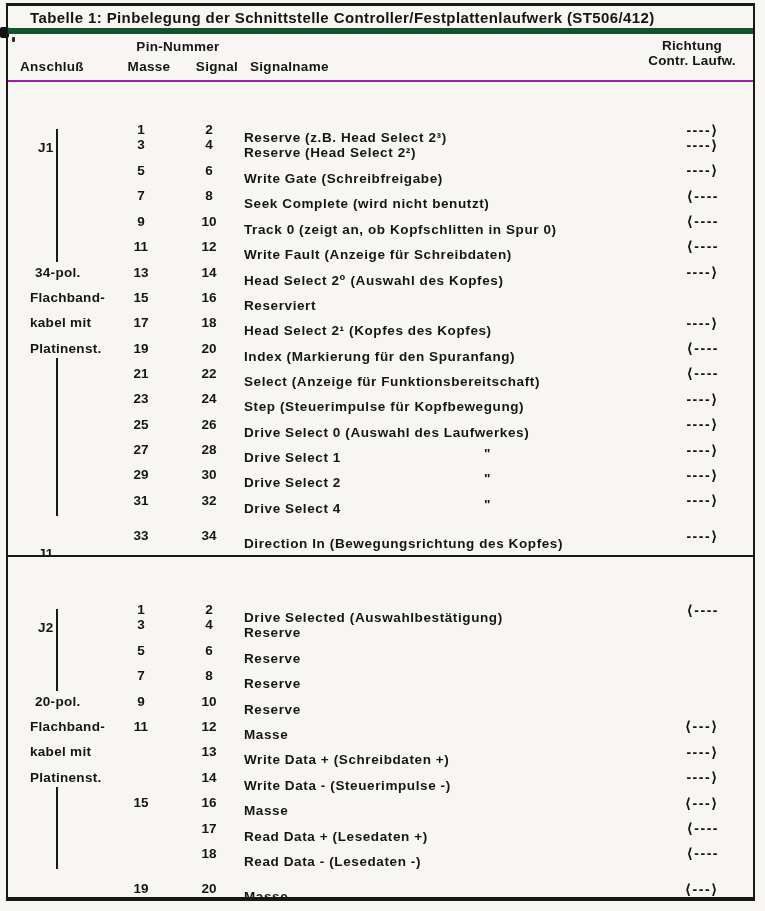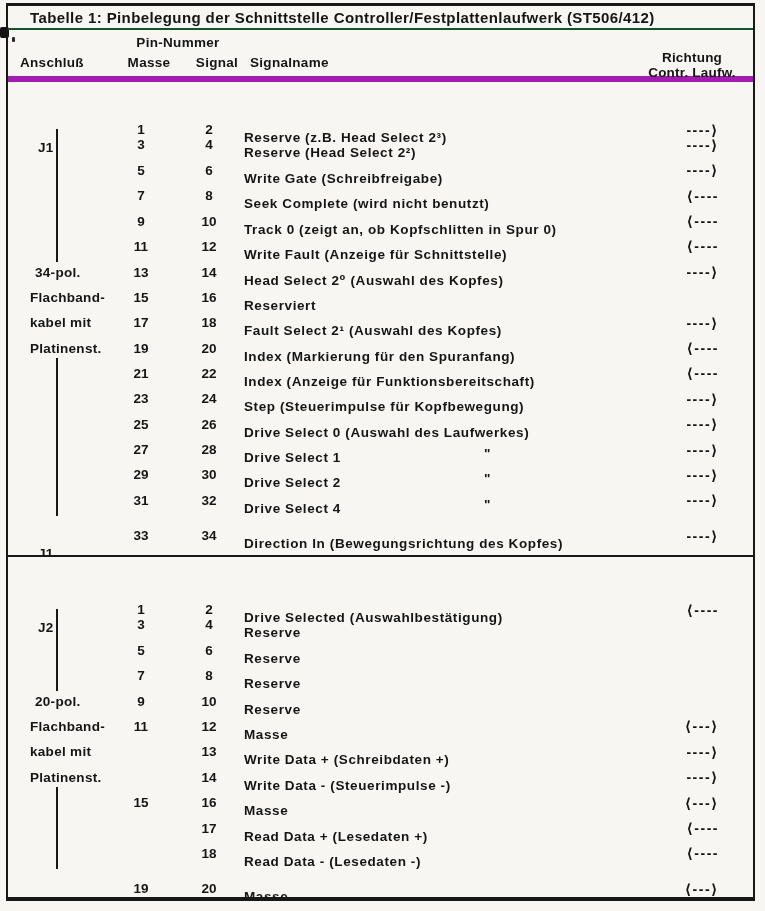--- a/index.html
+++ b/index.html
@@ -9,34 +9,34 @@
     font-family:"Liberation Sans","DejaVu Sans",sans-serif;
     color:#151515;-webkit-font-smoothing:none;
   }
   .outer{
     position:absolute;left:6px;top:3px;width:749px;height:898px;
     box-sizing:border-box;
     border-left:2px solid #181818;border-right:2px solid #181818;
     border-top:3px solid #181818;border-bottom:4px solid #181818;
   }
   .title-box{
-    height:22px;border-bottom:2px solid #14532d;
+    height:22px;border-bottom:6px solid #14532d;
     padding-left:22px;display:flex;align-items:center;
     font-size:15px;font-weight:700;letter-spacing:0.4px;white-space:nowrap;
   }
   .header{
-    position:relative;height:46px;border-bottom:6px solid #a21caf;
+    position:relative;height:46px;border-bottom:2px solid #a21caf;
     font-size:13.5px;font-weight:700;
   }
   .h-pin{position:absolute;left:100px;top:5px;width:140px;text-align:center;letter-spacing:0.3px;}
   .h-anschluss{position:absolute;left:12px;top:25px;letter-spacing:0.3px;}
   .h-masse{position:absolute;left:108px;top:25px;width:66px;text-align:center;letter-spacing:0.3px;}
   .h-signal{position:absolute;left:174px;top:25px;width:70px;text-align:center;letter-spacing:0.3px;}
   .h-signalname{position:absolute;left:242px;top:25px;letter-spacing:0.3px;}
-  .h-richtung{position:absolute;right:6px;top:20px;width:110px;text-align:center;line-height:15px;letter-spacing:0.2px;}
+  .h-richtung{position:absolute;right:6px;top:4px;width:110px;text-align:center;line-height:15px;letter-spacing:0.2px;}
   .section{box-sizing:border-box;overflow:hidden;}
   .section-j1{height:473px;padding-top:22px;}
   .divider{height:2px;background:#181818;}
   .section-j2{height:341px;padding-top:27px;}
   .row{
     display:grid;grid-template-columns:78px 66px 70px 415px 60px;
     height:25.4px;align-items:center;padding-left:22px;
     font-size:13.5px;font-weight:700;white-space:nowrap;
   }
   .cell{position:relative;height:100%;display:flex;align-items:center;}
@@ -128,21 +128,21 @@
         </div>
         <div class="cell cell-richtung">⟨----</div>
       </div>
       <div class="row">
         <div class="cell cell-anschluss">
           <div class="vline"></div>
         </div>
         <div class="cell cell-masse">11</div>
         <div class="cell cell-signal">12</div>
         <div class="cell cell-signalname">
-          <span class="sname">Write Fault (Anzeige für Schnittstelle)</span>
+          <span class="sname">Write Fault (Anzeige für Schreibdaten)</span>
         </div>
         <div class="cell cell-richtung">⟨----</div>
       </div>
       <div class="row">
         <div class="cell cell-anschluss ind5">34-pol.</div>
         <div class="cell cell-masse">13</div>
         <div class="cell cell-signal">14</div>
         <div class="cell cell-signalname">
           <span class="sname">Head Select 2⁰ (Auswahl des Kopfes)</span>
         </div>
@@ -155,41 +155,41 @@
         <div class="cell cell-signalname">
           <span class="sname">Reserviert</span>
         </div>
         <div class="cell cell-richtung"></div>
       </div>
       <div class="row">
         <div class="cell cell-anschluss">kabel mit</div>
         <div class="cell cell-masse">17</div>
         <div class="cell cell-signal">18</div>
         <div class="cell cell-signalname">
-          <span class="sname">Fault Select 2¹ (Auswahl des Kopfes)</span>
+          <span class="sname">Head Select 2¹ (Kopfes des Kopfes)</span>
         </div>
         <div class="cell cell-richtung">----⟩</div>
       </div>
       <div class="row">
         <div class="cell cell-anschluss">Platinenst.</div>
         <div class="cell cell-masse">19</div>
         <div class="cell cell-signal">20</div>
         <div class="cell cell-signalname">
           <span class="sname">Index (Markierung für den Spuranfang)</span>
         </div>
         <div class="cell cell-richtung">⟨----</div>
       </div>
       <div class="row">
         <div class="cell cell-anschluss">
           <div class="vline"></div>
         </div>
         <div class="cell cell-masse">21</div>
         <div class="cell cell-signal">22</div>
         <div class="cell cell-signalname">
-          <span class="sname">Index (Anzeige für Funktionsbereitschaft)</span>
+          <span class="sname">Select (Anzeige für Funktionsbereitschaft)</span>
         </div>
         <div class="cell cell-richtung">⟨----</div>
       </div>
       <div class="row">
         <div class="cell cell-anschluss">
           <div class="vline"></div>
         </div>
         <div class="cell cell-masse">23</div>
         <div class="cell cell-signal">24</div>
         <div class="cell cell-signalname">

